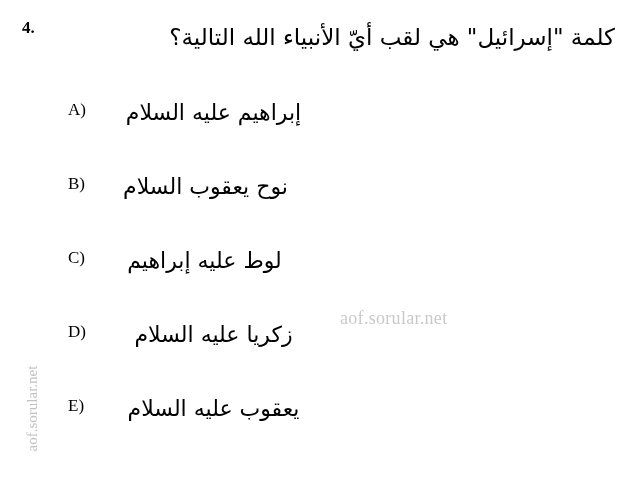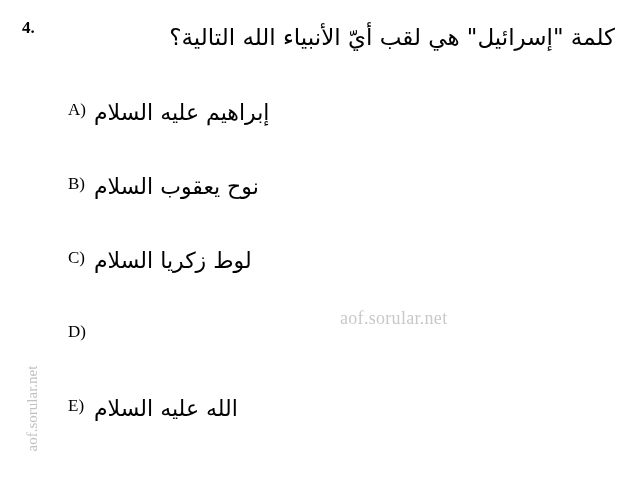--- a/index.html
+++ b/index.html
@@ -62,21 +62,21 @@
     top: 4px;
     font-size: 17px;
     font-family: "Liberation Serif", serif;
   }
   .opt-text {
     position: absolute;
     left: 94px;
     right: 310px;
     top: 0px;
     direction: rtl;
-    text-align: left;
+    text-align: center;
     font-size: 22px;
     font-family: "DejaVu Sans", sans-serif;
     line-height: 1.5;
     white-space: nowrap;
   }
   
   .option-row.r0 .opt-text { right: 300px; }
   .option-row.r1 .opt-text { right: 316px; }
   .option-row.r2 .opt-text { right: 318px; }
   .option-row.r3 .opt-text { right: 300px; }
@@ -122,30 +122,31 @@
       <span class="opt-text">إبراهيم عليه السلام</span>
     </div>
 
     <div class="option-row r1">
       <span class="opt-letter">B)</span>
       <span class="opt-text">نوح يعقوب السلام</span>
     </div>
 
     <div class="option-row r2">
       <span class="opt-letter">C)</span>
-      <span class="opt-text">لوط زكريا السلام</span>
+      <span class="opt-text">لوط عليه إبراهيم</span>
     </div>
 
     <div class="option-row r3">
       <span class="opt-letter">D)</span>
+      <span class="opt-text">زكريا عليه السلام</span>
     </div>
 
     <div class="option-row r4">
       <span class="opt-letter">E)</span>
-      <span class="opt-text">الله عليه السلام</span>
+      <span class="opt-text">يعقوب عليه السلام</span>
     </div>
 
   </div>
 
   <div class="watermark-center">aof.sorular.net</div>
   <div class="watermark-side">aof.sorular.net</div>
 
 </div>
 
 </body></html>

